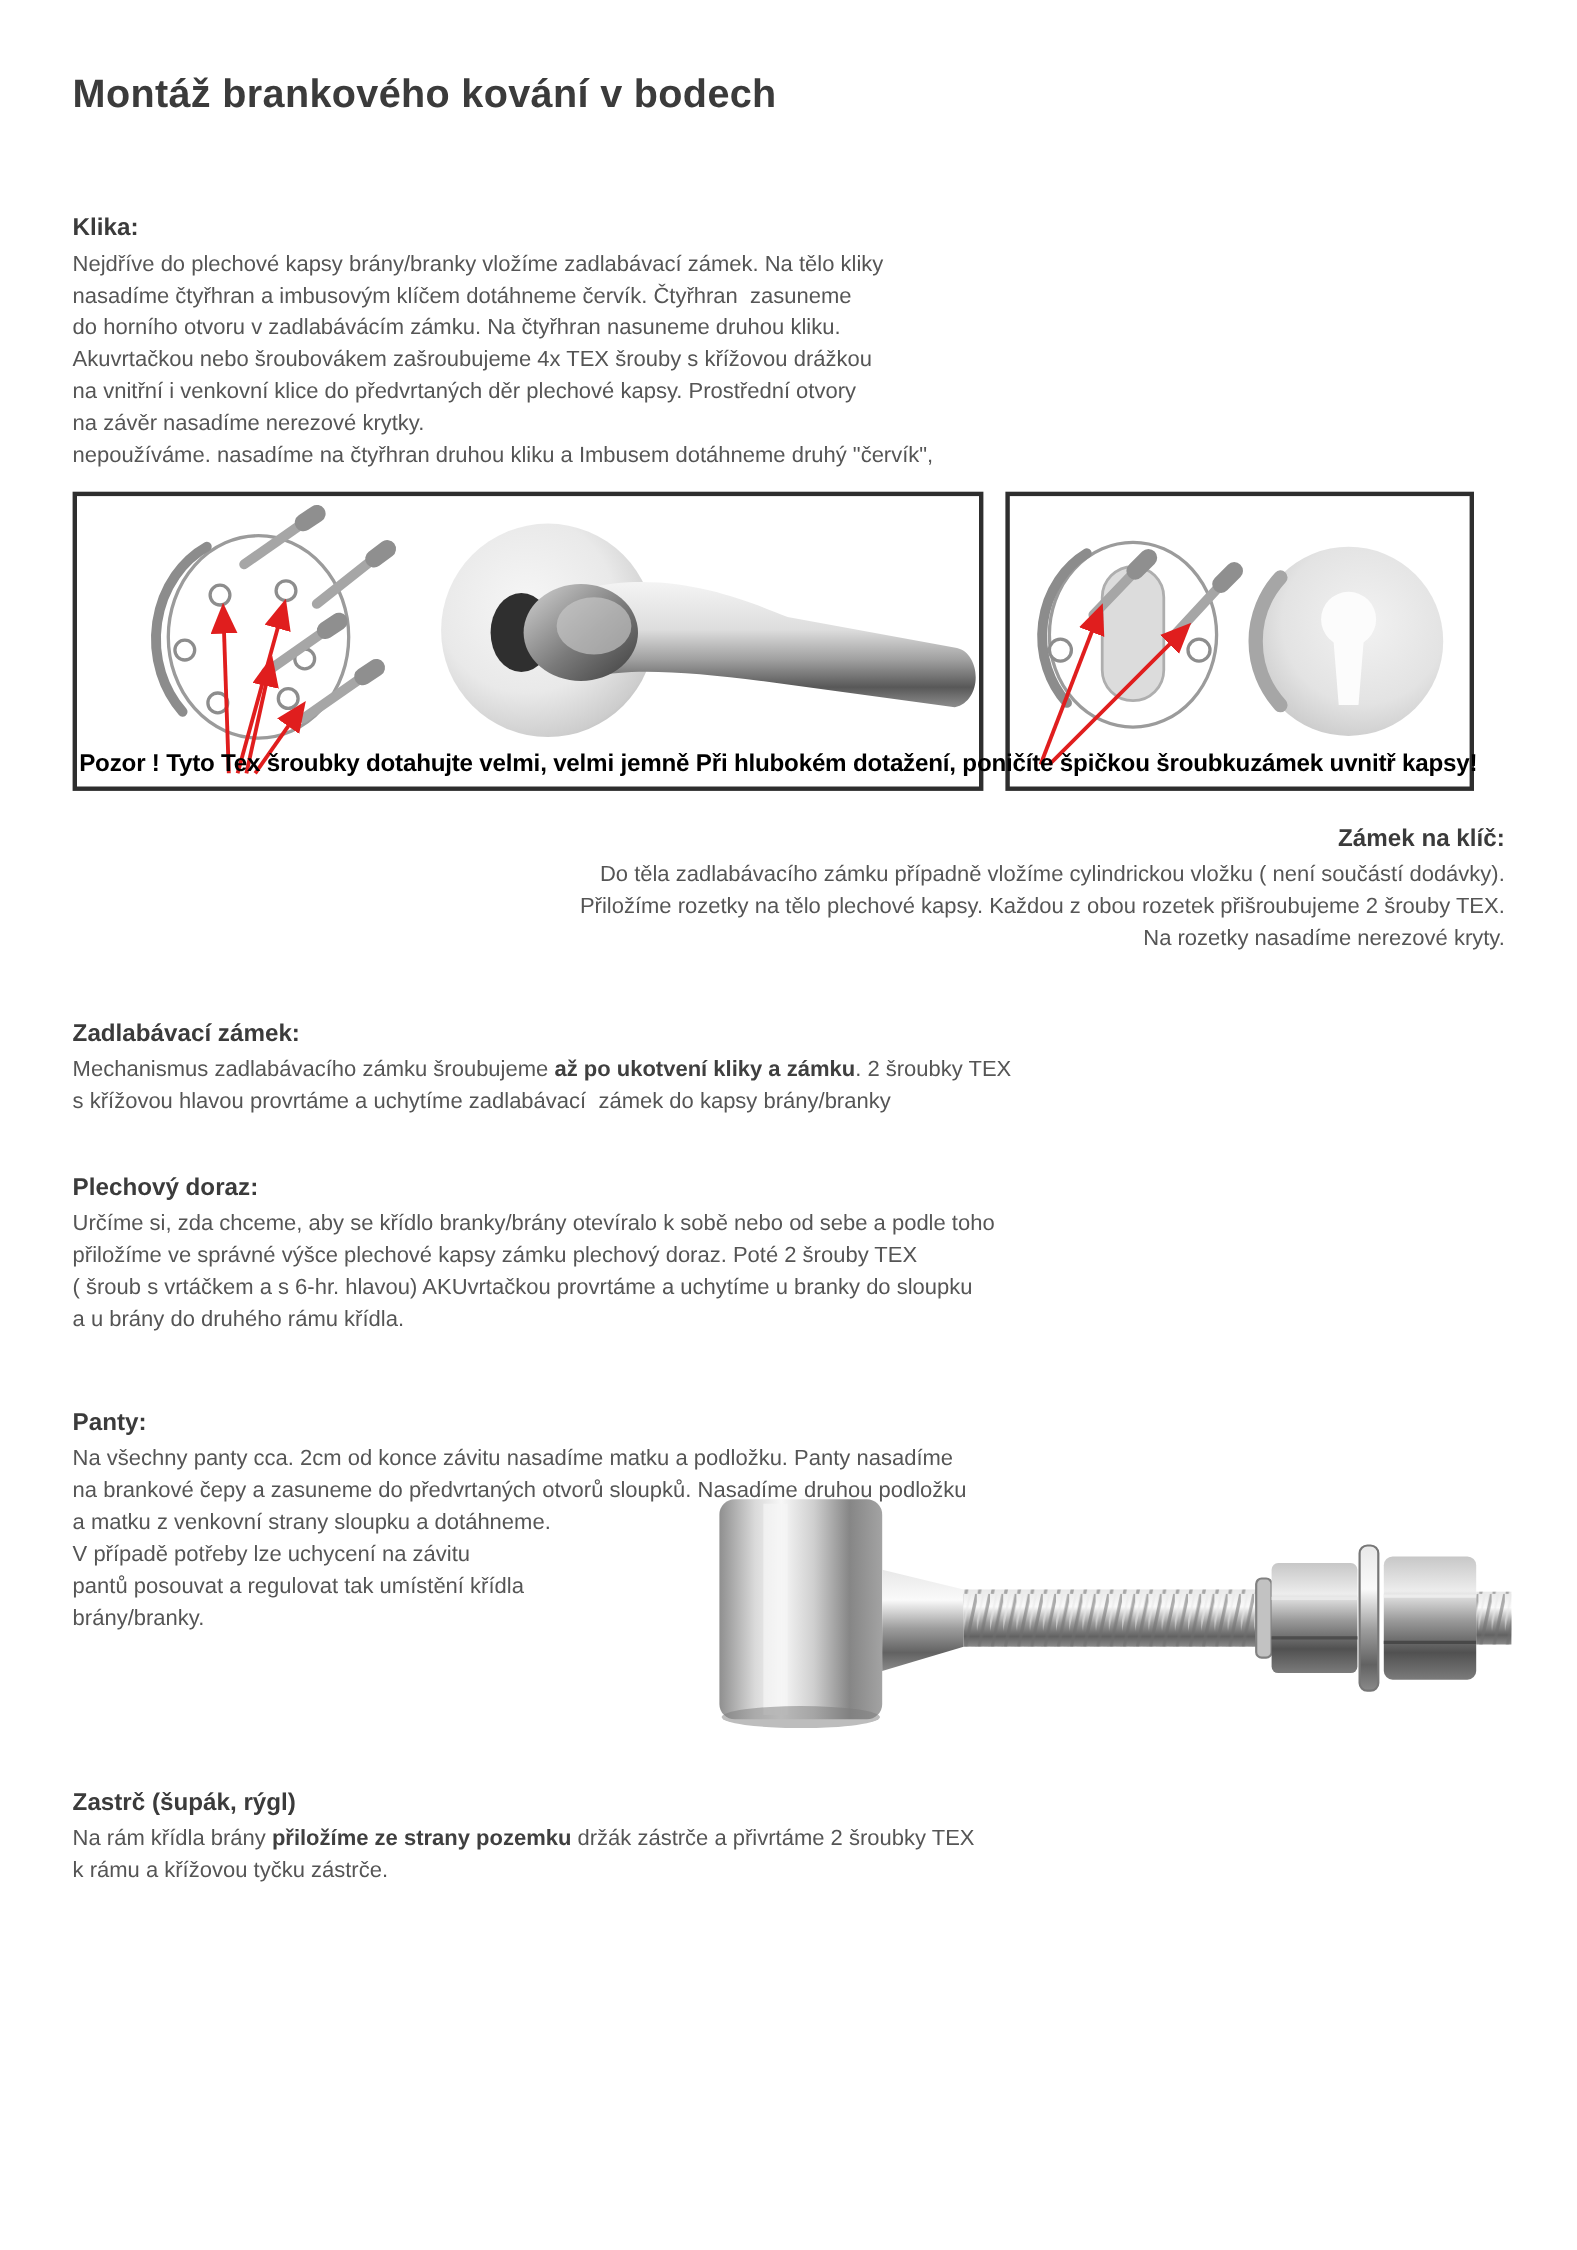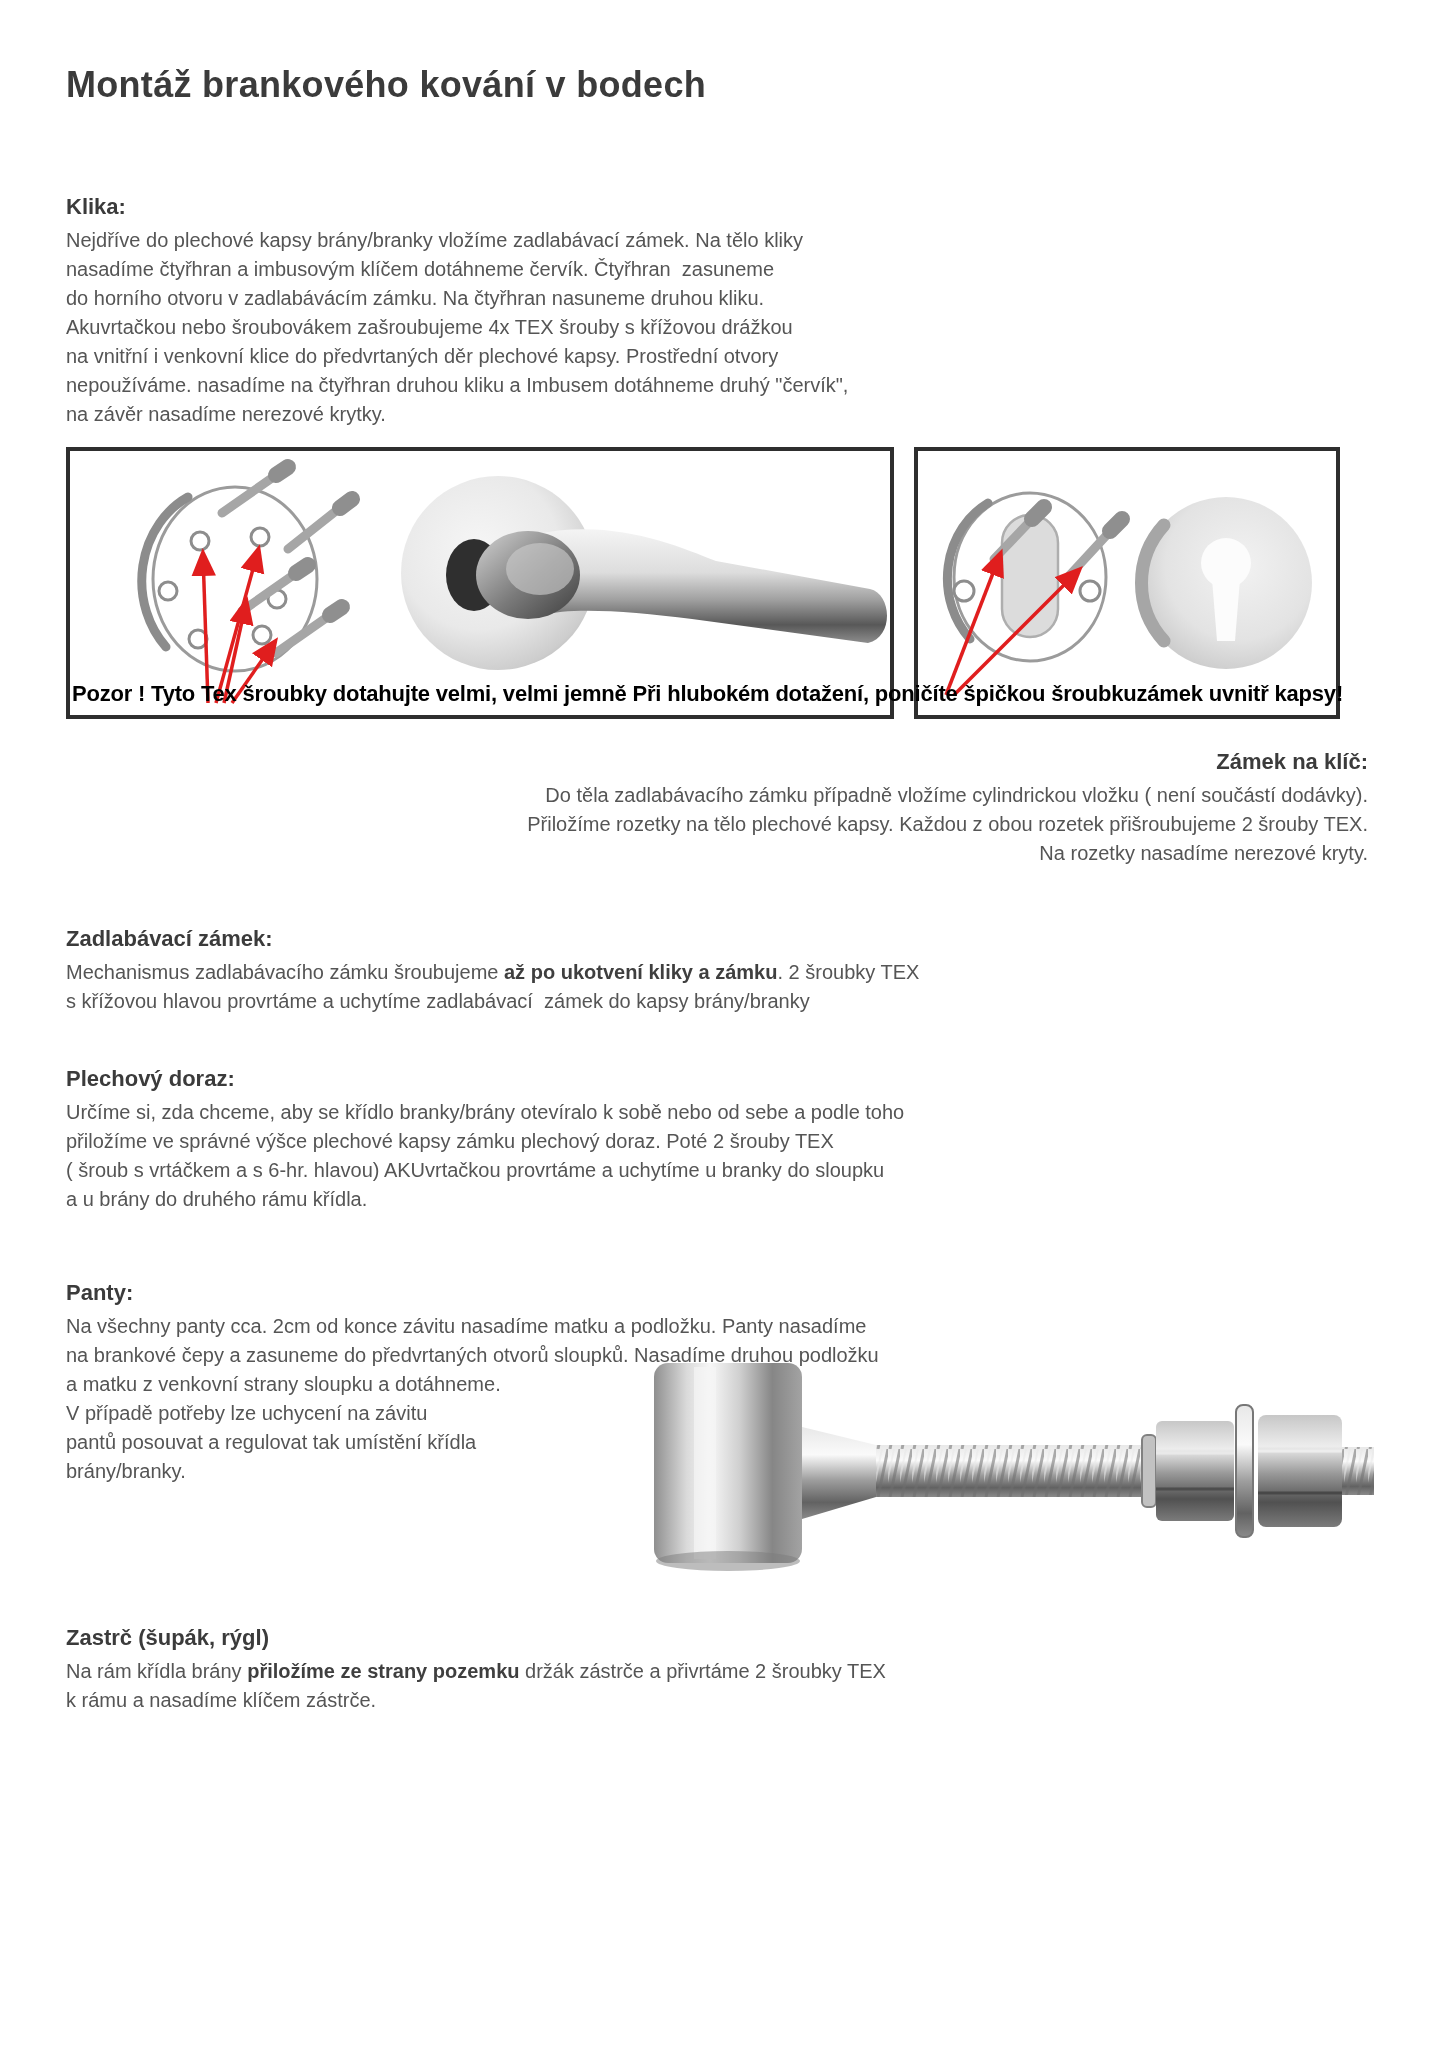--- a/index.html
+++ b/index.html
@@ -39,22 +39,22 @@
 
   <h1 class="doc-title">Montáž brankového kování v bodech</h1>
 
   <div class="section">
     <div class="heading">Klika:</div>
     <div class="line">Nejdříve do plechové kapsy brány/branky vložíme zadlabávací zámek. Na tělo kliky</div>
     <div class="line">nasadíme čtyřhran a imbusovým klíčem dotáhneme červík. Čtyřhran  zasuneme</div>
     <div class="line">do horního otvoru v zadlabávácím zámku. Na čtyřhran nasuneme druhou kliku.</div>
     <div class="line">Akuvrtačkou nebo šroubovákem zašroubujeme 4x TEX šrouby s křížovou drážkou</div>
     <div class="line">na vnitřní i venkovní klice do předvrtaných děr plechové kapsy. Prostřední otvory</div>
+    <div class="line">na závěr nasadíme nerezové krytky.</div>
     <div class="line">nepoužíváme. nasadíme na čtyřhran druhou kliku a Imbusem dotáhneme druhý "červík",</div>
-    <div class="line">na závěr nasadíme nerezové krytky.</div>
   </div>
 
   <div class="figure-band">
 
     <div class="fig-box left">
       <svg width="820" height="264" viewBox="0 0 820 264">
         <defs>
           <radialGradient id="roseG" cx="40%" cy="38%" r="75%">
             <stop offset="0%" stop-color="#f6f6f6"></stop>
               <stop offset="55%" stop-color="#e9e9e9"></stop>
@@ -263,16 +263,16 @@
             <rect x="706" y="94" width="32" height="48" fill="url(#threadPat)" opacity="0.55"></rect>
           </g>
         </svg>
       </div>
     </div>
   </div>
 
   <div class="section sec-zastrc">
     <div class="heading">Zastrč (šupák, rýgl)</div>
     <div class="line"><span>Na rám křídla brány </span><b>přiložíme ze strany pozemku</b><span> držák zástrče a přivrtáme 2 šroubky TEX</span></div>
-    <div class="line">k rámu a nasadíme klíčem zástrče.</div>
+    <div class="line">k rámu a křížovou tyčku zástrče.</div>
   </div>
 
 </div>
 
 </body></html>

